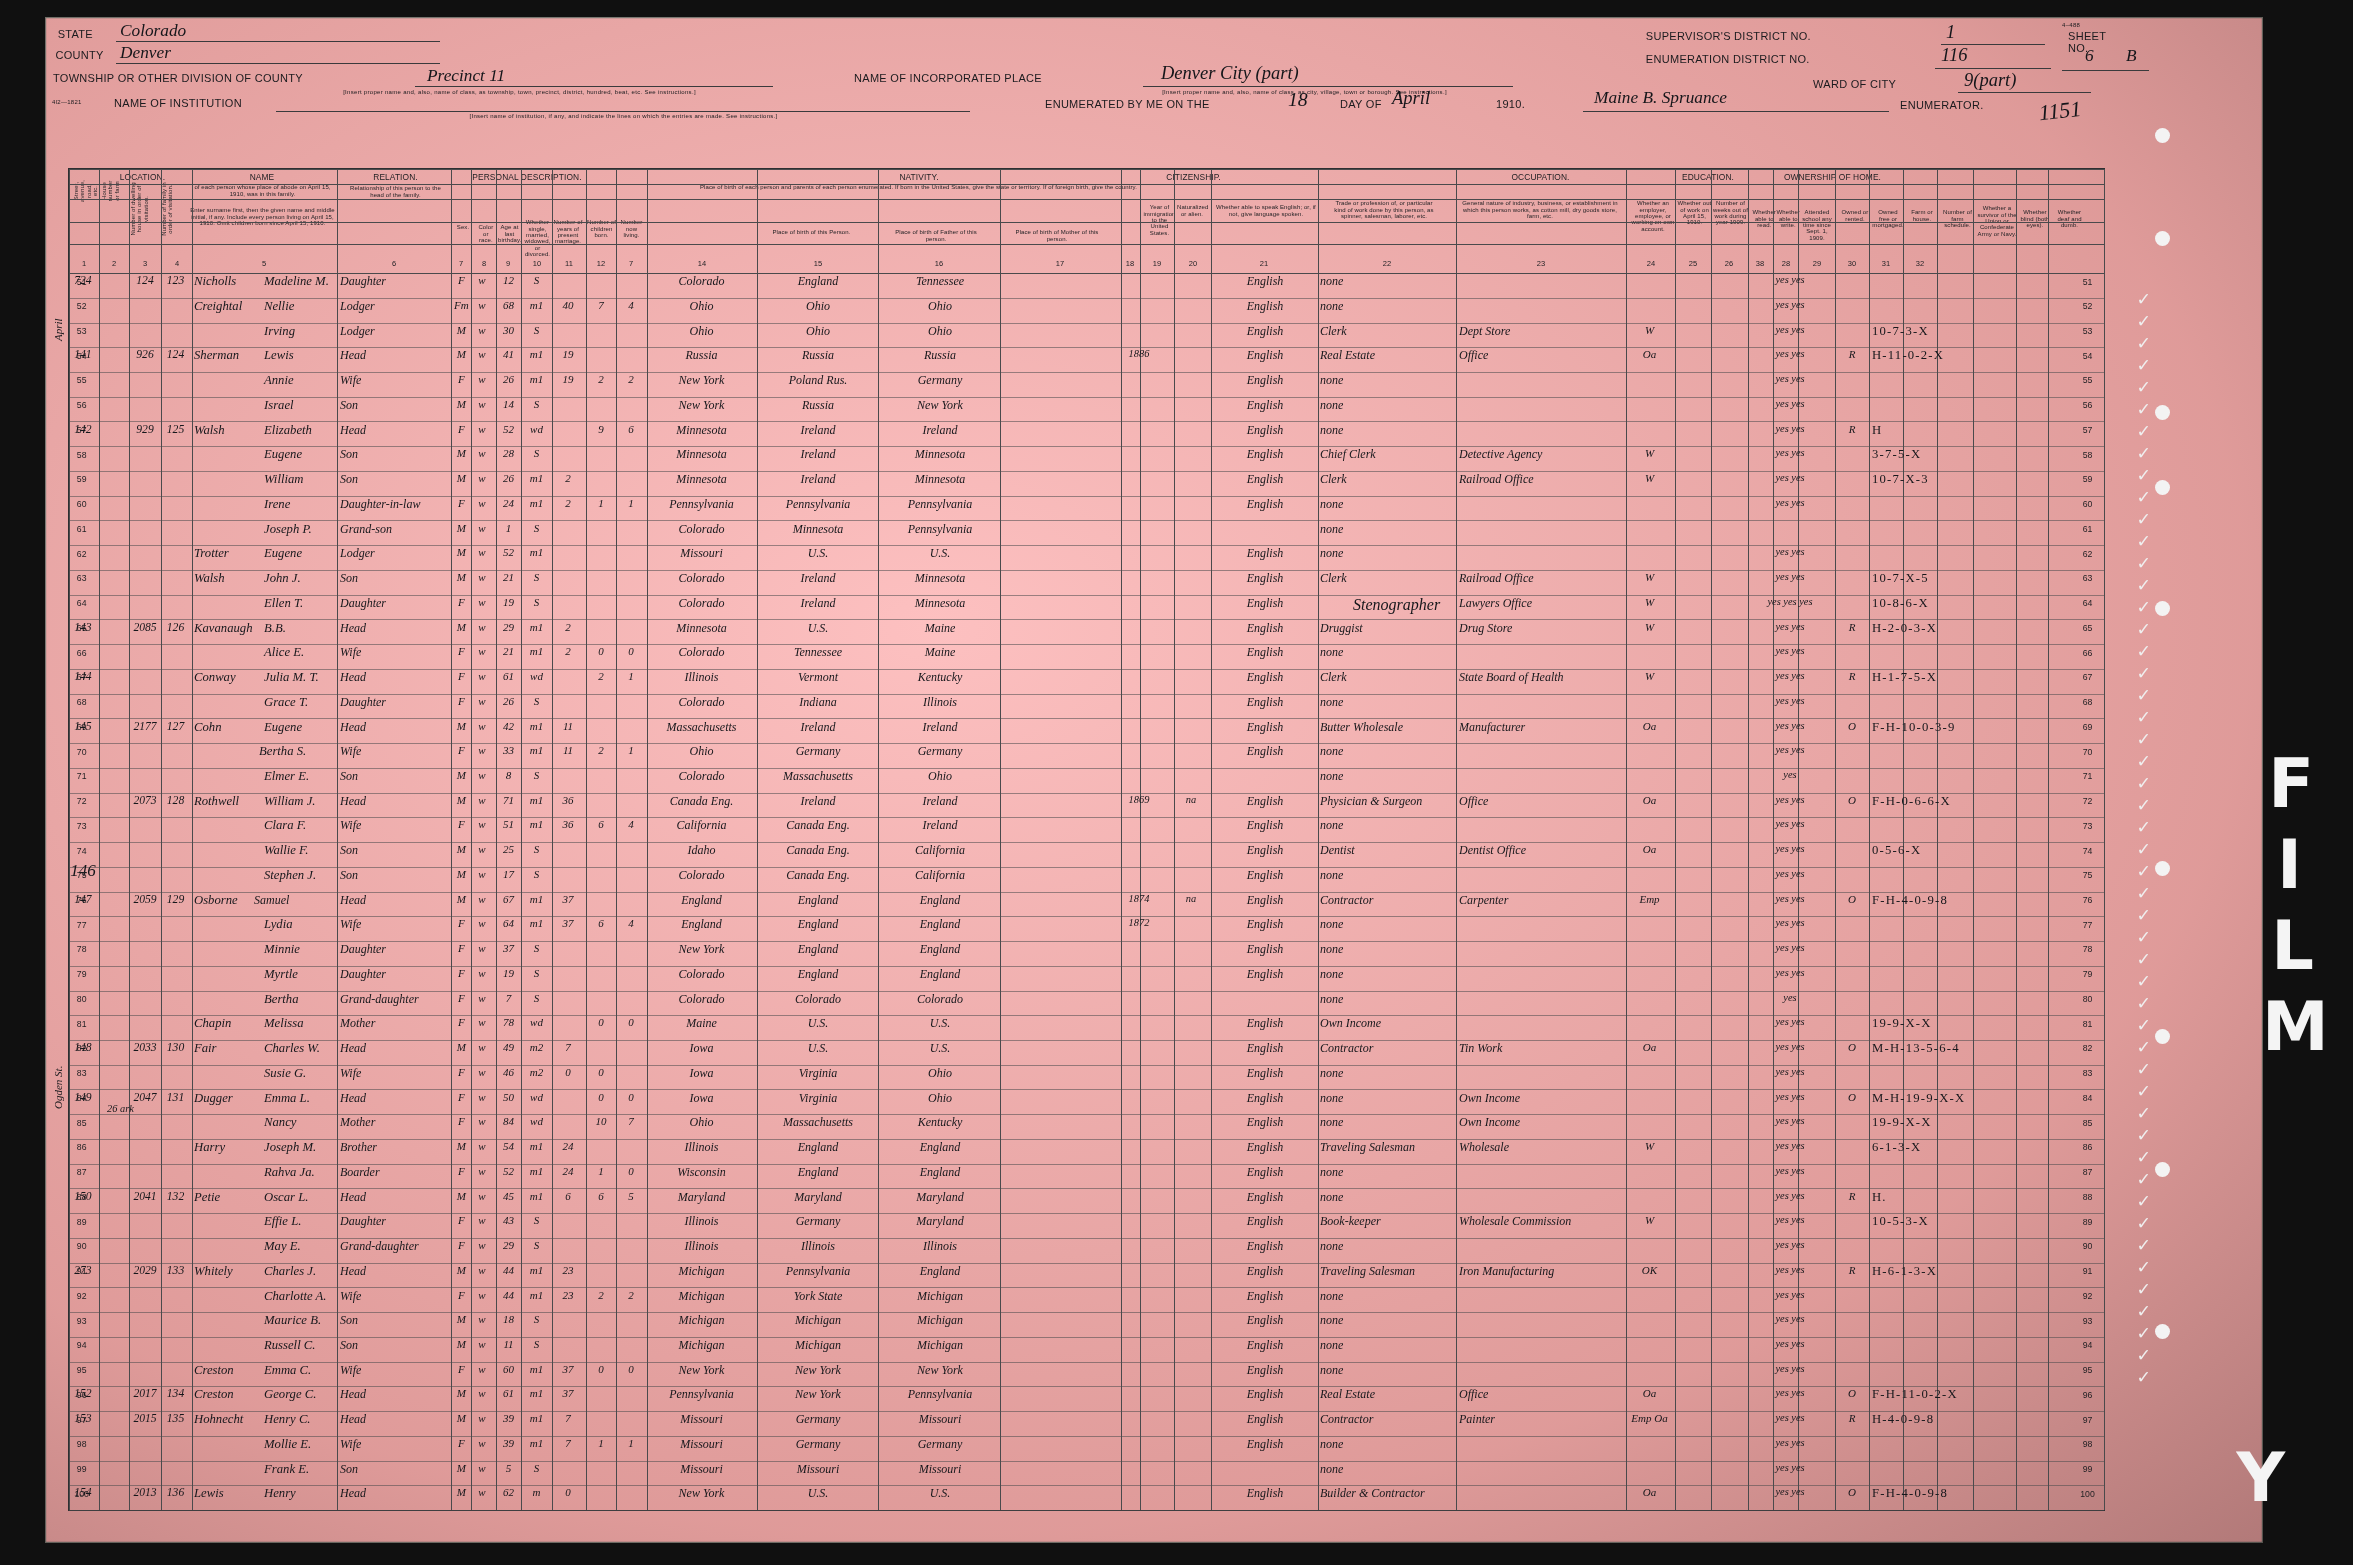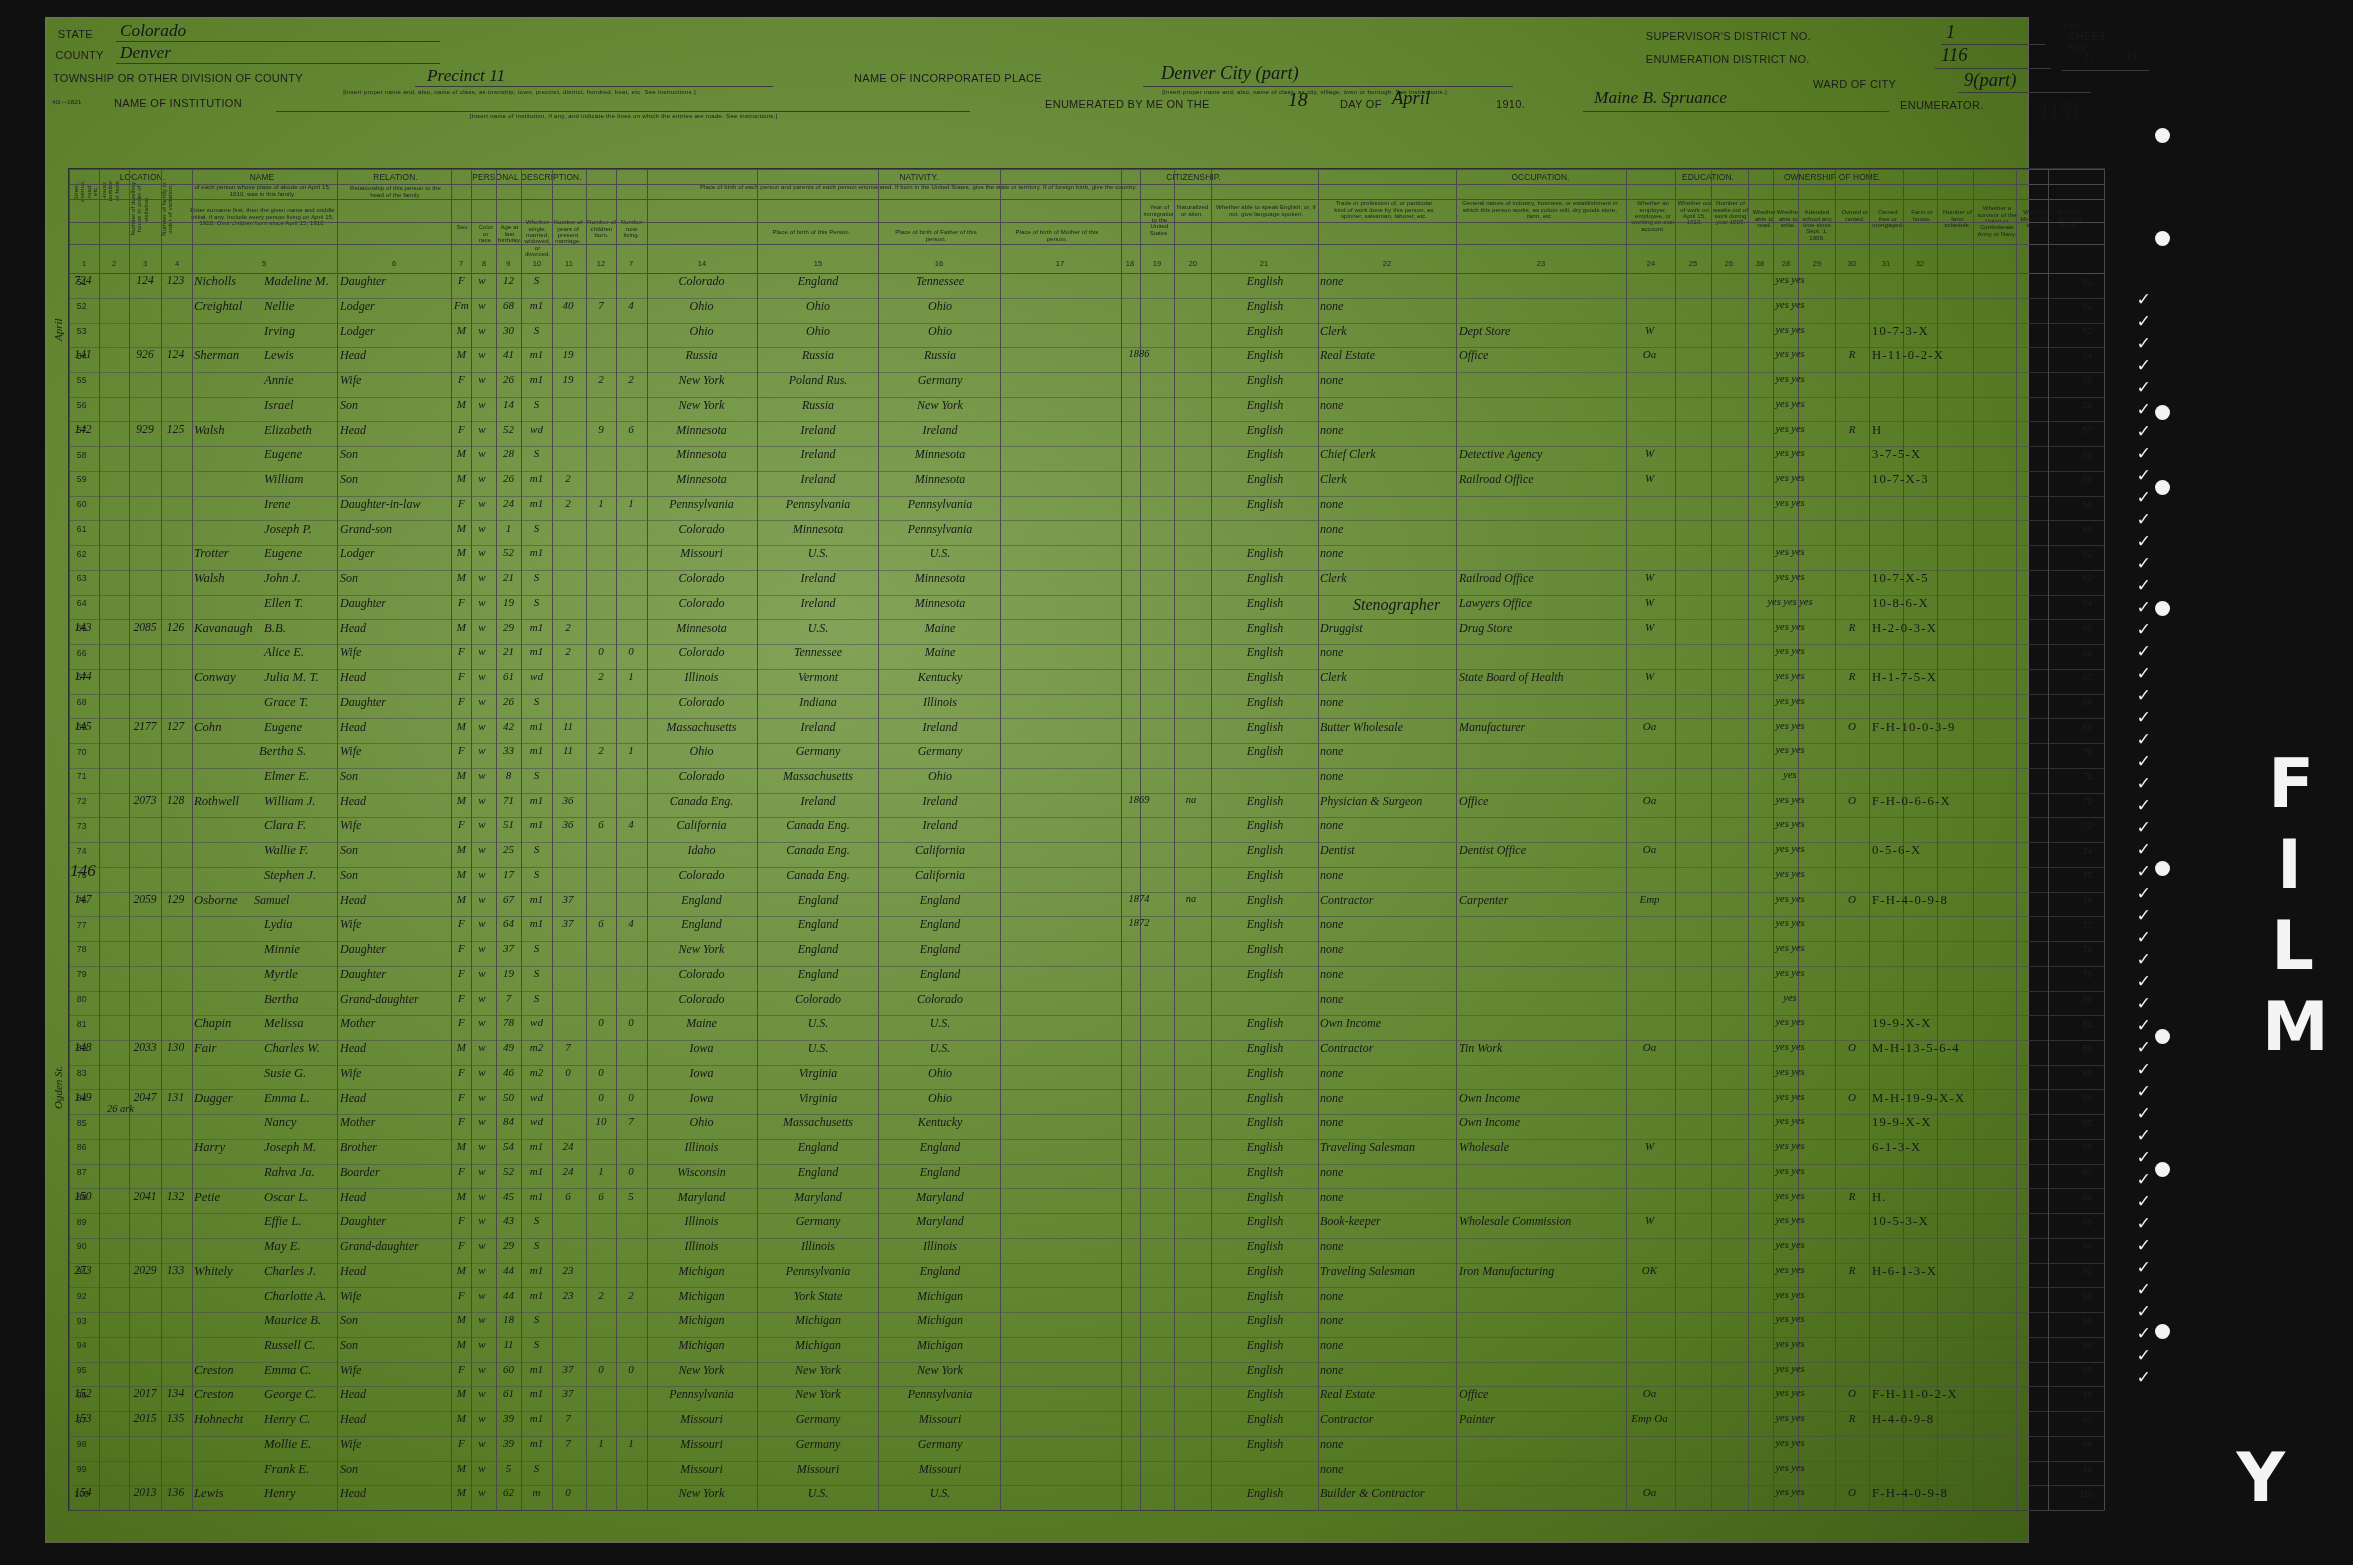--- a/index.html
+++ b/index.html
@@ -1,21 +1,21 @@
 <!DOCTYPE html>
 <html style="font-size:9.2px"><head>
 <meta charset="utf-8">
 <style>
   html,body{margin:0;padding:0;background:#000;}
   body{width:2354px;height:1565px;font-family:"Liberation Serif",serif;}
   #sheet{position:relative;width:2354px;height:1565px;background:#0b0b0b;overflow:hidden;}
 
   
   .filmbg{position:absolute;inset:0;background:#101010;}
-  .page{position:absolute;left:45px;top:17.3px;width:1984px;height:1526px;background:#4d7c0f;
+  .page{position:absolute;left:45px;top:17.3px;width:2218px;height:1526px;background:#fca5a5;
         box-shadow:0 0 0 1.2px #6d6a63 inset;}
   .page:before{content:"";position:absolute;inset:0;
       background:radial-gradient(ellipse at 40% 40%, rgba(255,255,255,.30), rgba(120,118,112,.22) 70%, rgba(40,40,38,.35) 100%);
       pointer-events:none;}
 
   
   .filmstrip{position:absolute;right:0;top:0;width:225px;height:1565px;color:#f2f2f2;}
   .sprocket{position:absolute;right:184px;width:15px;height:15px;border-radius:50%;background:#f3f3f3;}
   .filmword{position:absolute;right:11.6px;font-family:"DejaVu Sans",sans-serif;font-weight:700;
             color:#f4f4f4;font-size:67px;letter-spacing:0;line-height:1;}

